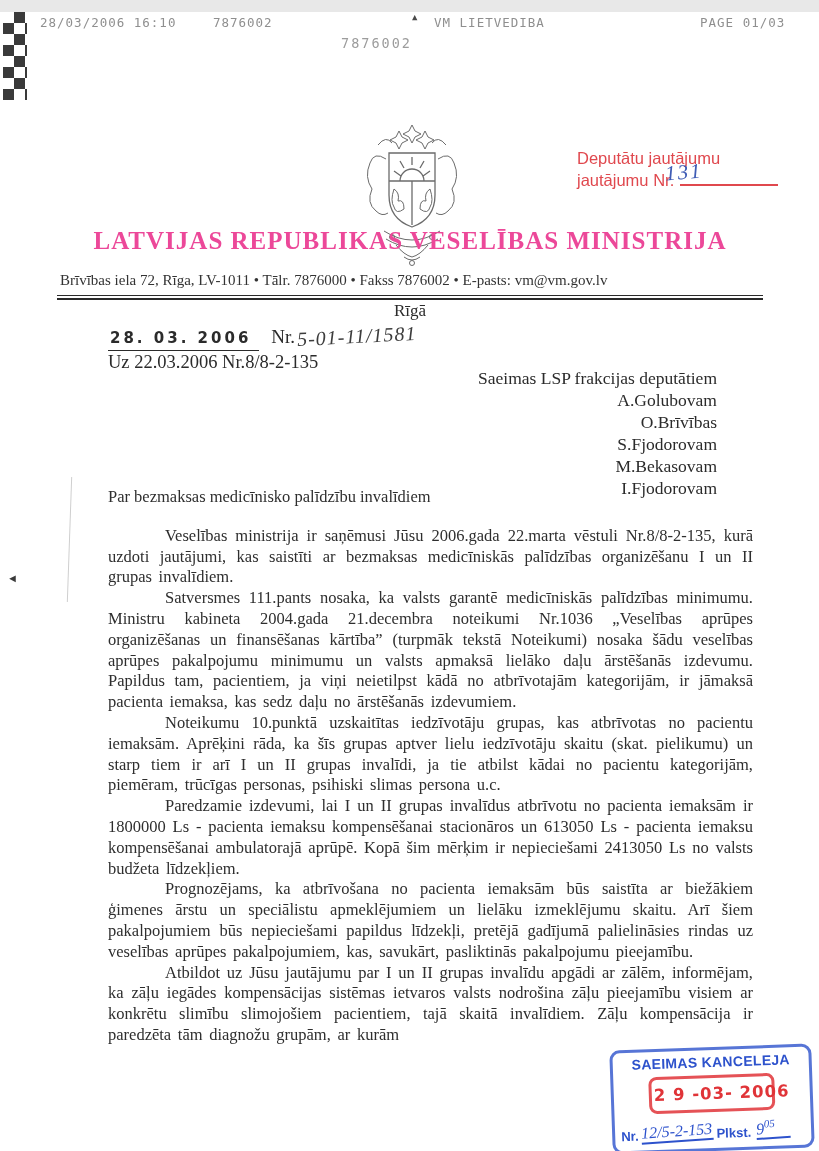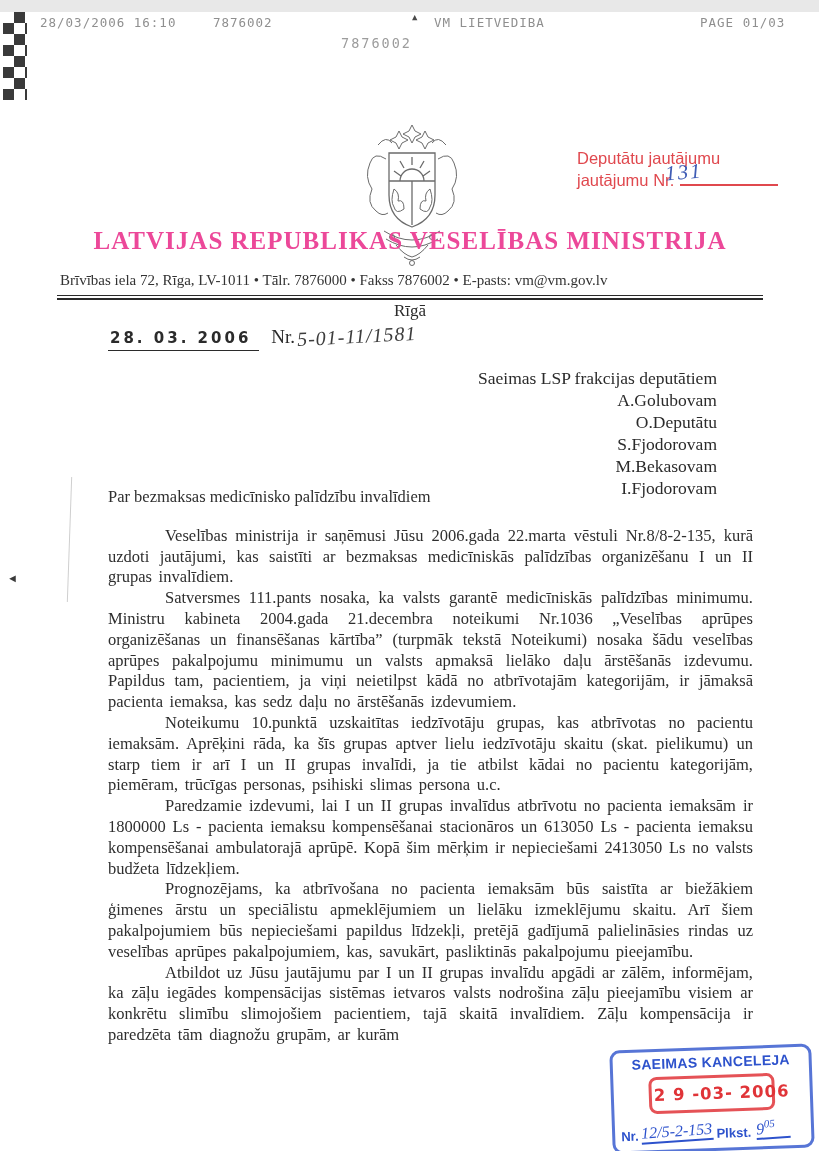--- a/index.html
+++ b/index.html
@@ -146,26 +146,27 @@
   <div class="lh-address">Brīvības iela 72, Rīga, LV-1011 • Tālr. 7876000 • Fakss 7876002 • E-pasts: vm@vm.gov.lv</div>
   <div class="rule"></div>
   <div class="city">Rīgā</div>
 
   <div class="ref">
     <div class="ref-line1">
       <span class="date-stamp">28. 03. 2006</span>
       <span class="nr-label">Nr.</span>
       <span class="hand-ref">5-01-11/1581</span>
     </div>
+    <div class="ref-line2">Uz 22.03.2006 Nr.8/8-2-135</div>
   </div>
 
   <div class="recipients">
     <div>Saeimas LSP frakcijas deputātiem</div>
     <div>A.Golubovam</div>
-    <div>O.Deputātu</div>
+    <div>O.Brīvības</div>
     <div>S.Fjodorovam</div>
     <div>M.Bekasovam</div>
     <div>I.Fjodorovam</div>
   </div>
 
   <div class="content">
     <div class="subject">Par bezmaksas medicīnisko palīdzību invalīdiem</div>
     <p>Veselības ministrija ir saņēmusi Jūsu 2006.gada 22.marta vēstuli Nr.8/8-2-135, kurā uzdoti jautājumi, kas saistīti ar bezmaksas medicīniskās palīdzības organizēšanu I un II grupas invalīdiem.</p>
     <p>Satversmes 111.pants nosaka, ka valsts garantē medicīniskās palīdzības minimumu. Ministru kabineta 2004.gada 21.decembra noteikumi Nr.1036 „Veselības aprūpes organizēšanas un finansēšanas kārtība” (turpmāk tekstā Noteikumi) nosaka šādu veselības aprūpes pakalpojumu minimumu un valsts apmaksā lielāko daļu ārstēšanās izdevumu. Papildus tam, pacientiem, ja viņi neietilpst kādā no atbrīvotajām kategorijām, ir jāmaksā  pacienta iemaksa, kas sedz daļu no ārstēšanās izdevumiem.</p>
     <p>Noteikumu 10.punktā uzskaitītas iedzīvotāju grupas, kas atbrīvotas no pacientu iemaksām. Aprēķini rāda, ka šīs grupas aptver lielu iedzīvotāju skaitu (skat. pielikumu) un starp tiem ir arī I un II grupas invalīdi, ja tie atbilst kādai no pacientu kategorijām, piemēram, trūcīgas personas, psihiski slimas persona u.c.</p>

